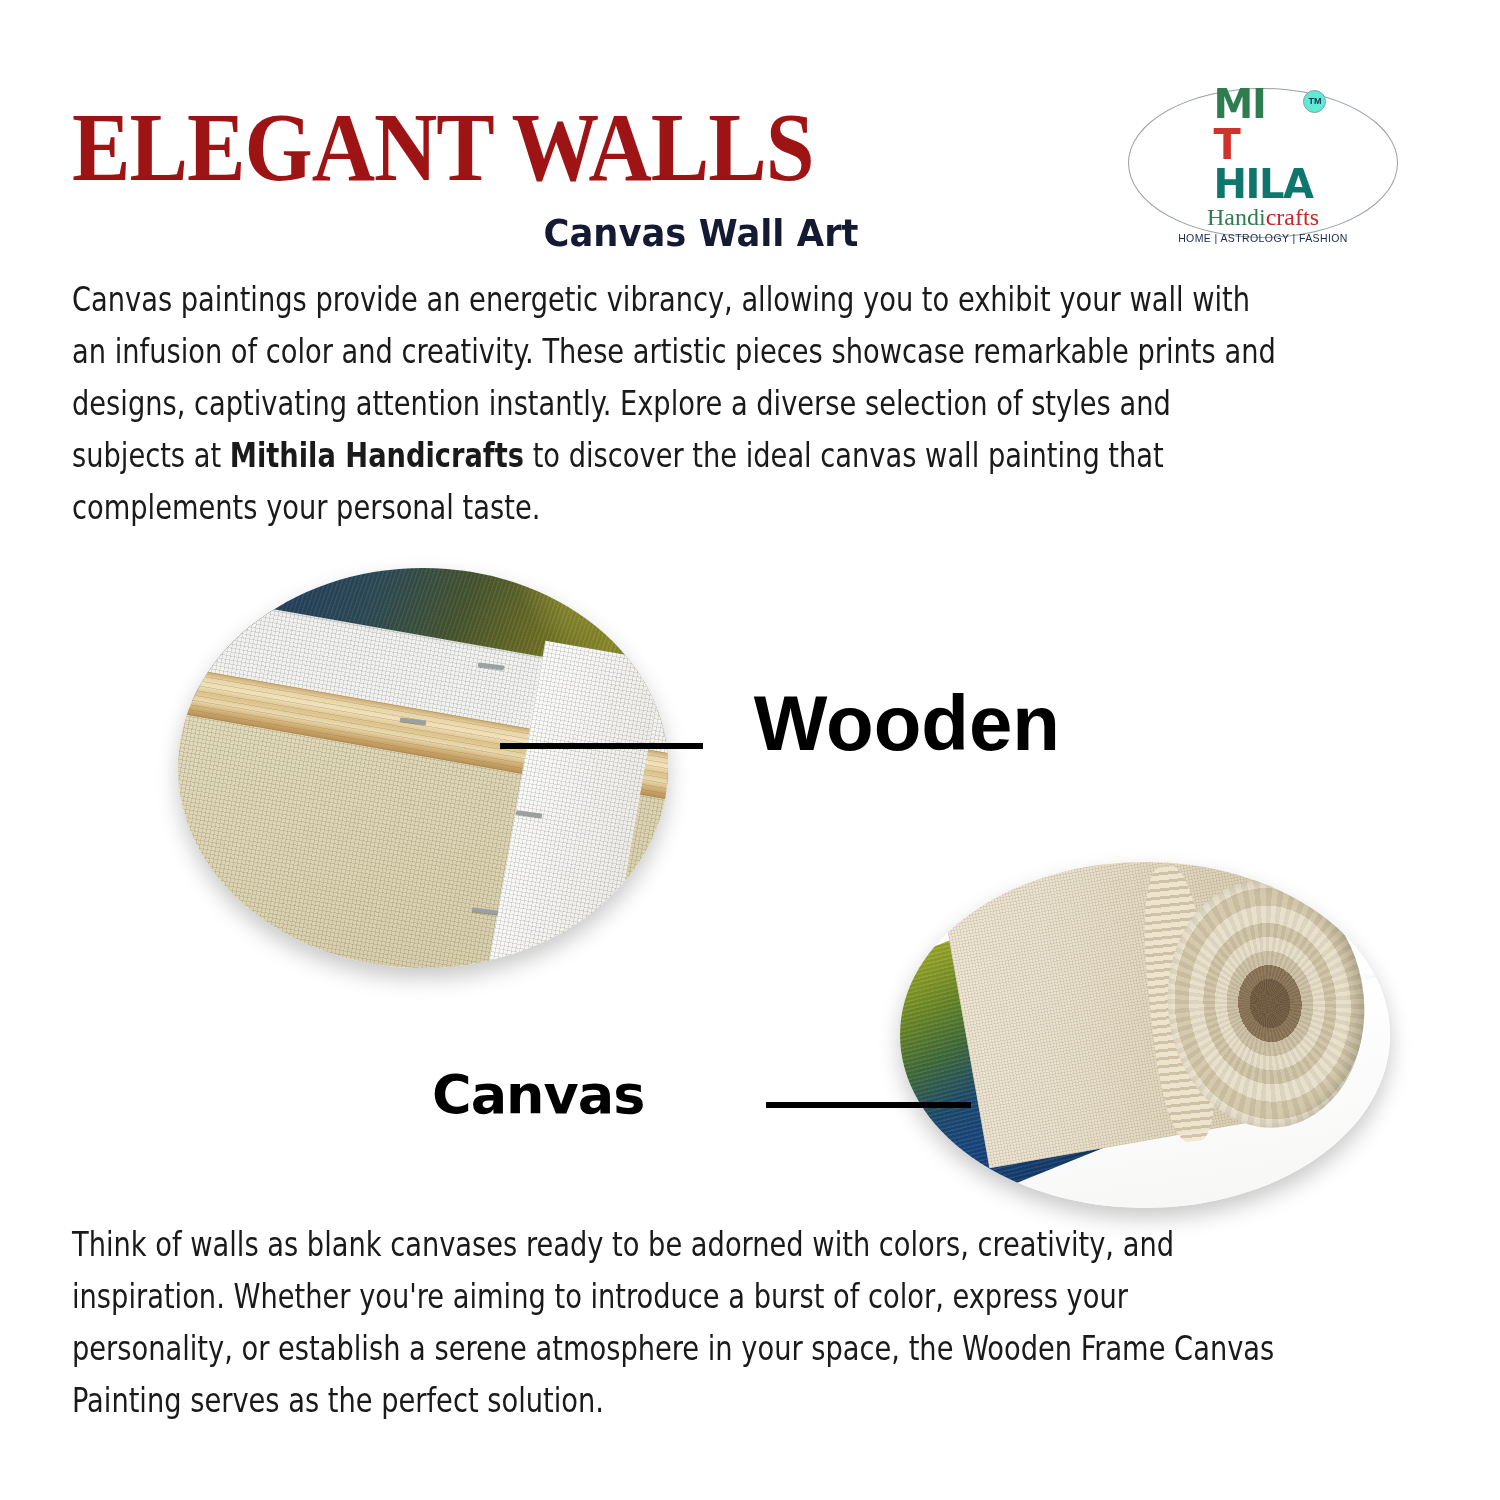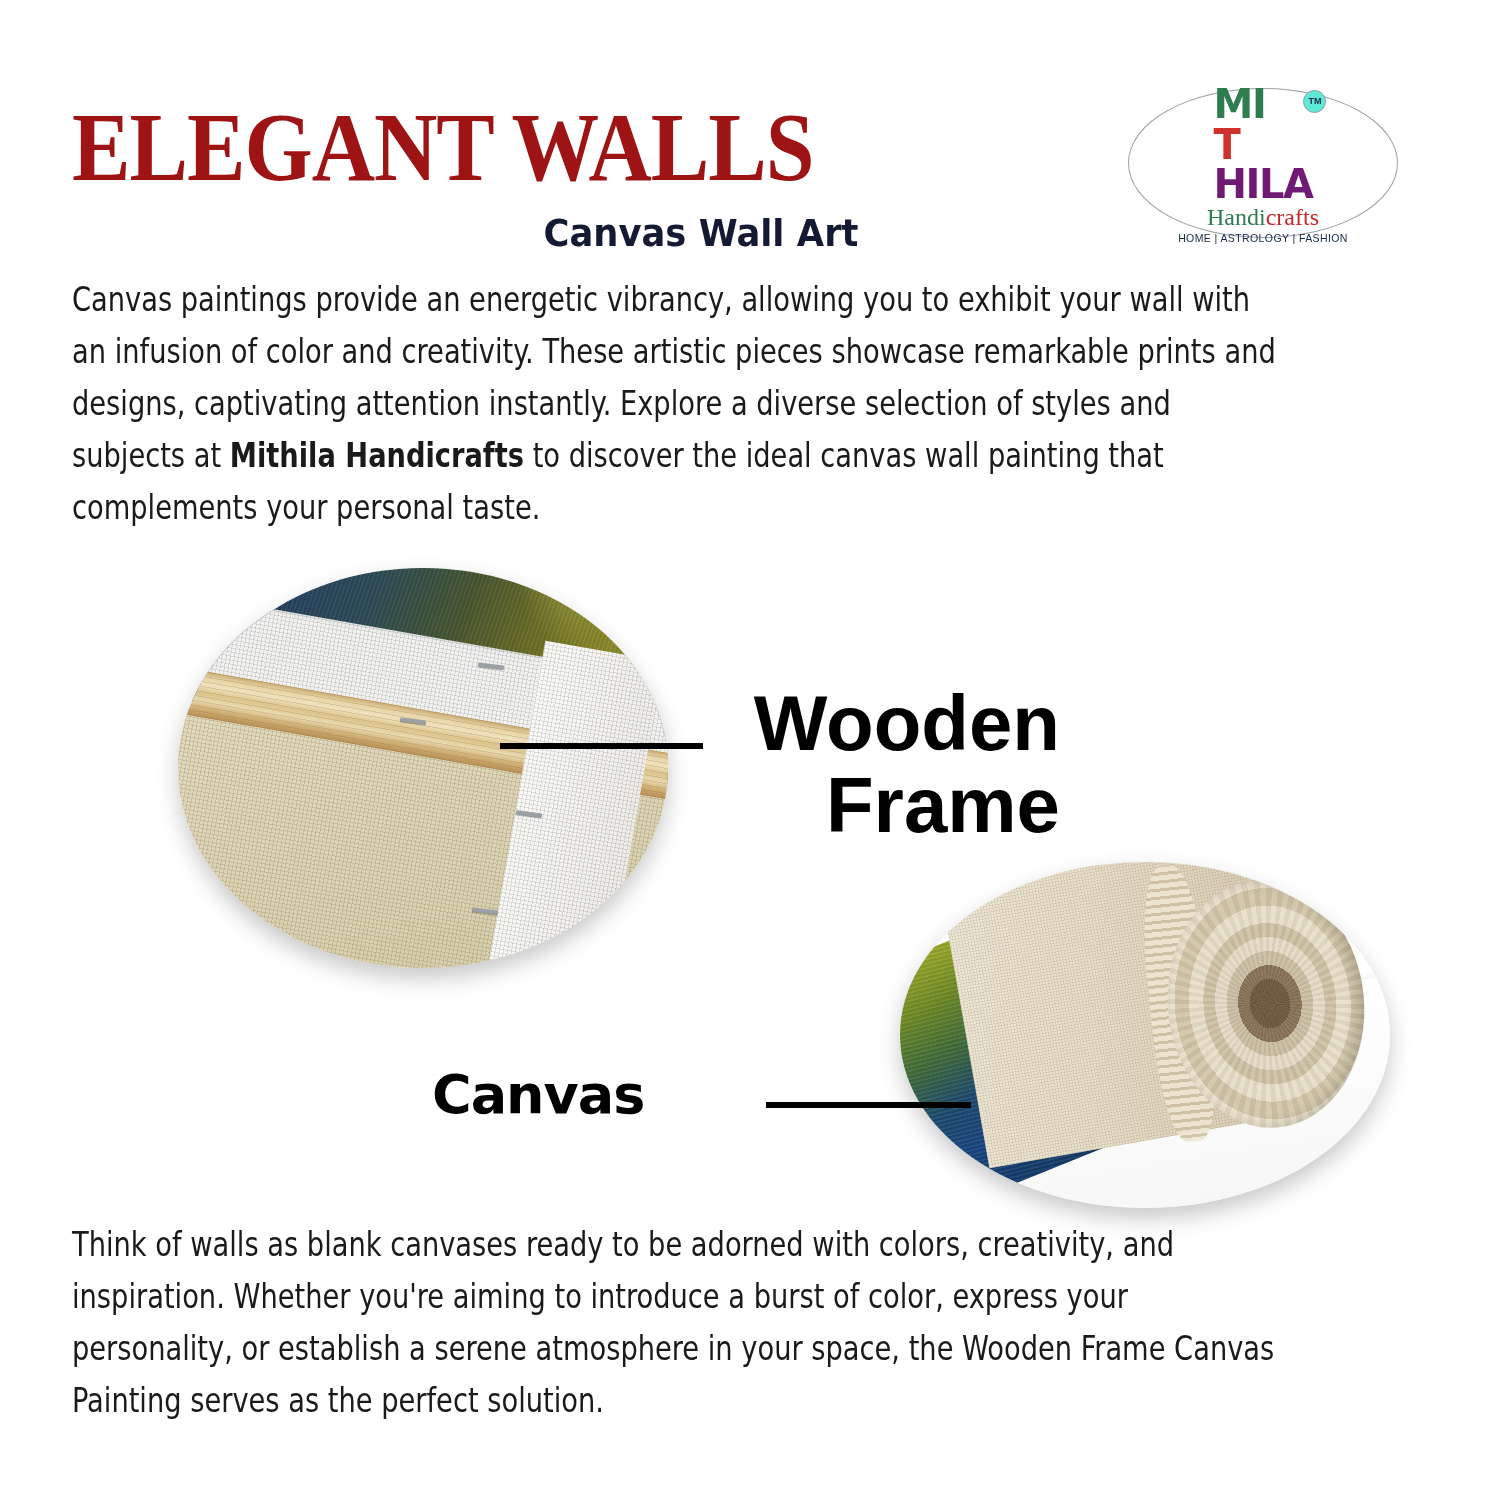--- a/index.html
+++ b/index.html
@@ -41,21 +41,21 @@
     font-weight:700;
     font-size:40px;
     line-height:1;
     letter-spacing:-1.5px;
     display:flex; align-items:baseline;
     position:relative;
     margin-top:2px;
     flex-direction:column;
   }
   .logo-word .g{color:#2e7d4f;}
-  .logo-word .r{color:#701a75;}
+  .logo-word .r{color:#0f766e;}
   .logo-word .yt{
     color:#d0312d;
     display:inline-block;
     transform:scaleY(1.06);
     margin:0 -2px 0 -1px;
   }
   .logo-tm{
     position:absolute; right:-14px; top:-14px;
     width:21px;height:21px;border-radius:50%;
     border:1px solid #8e9aa8;
@@ -338,21 +338,20 @@
       </div>
     <div class="staple" style="left:300px;top:96px;"></div>
     <div class="staple" style="left:222px;top:151px;"></div>
     <div class="staple" style="left:338px;top:244px;"></div>
     <div class="staple" style="left:294px;top:341px;"></div>
   </div>
 
   <div class="leader" id="leader-wooden-frame"></div>
   <div class="callout" id="label-wooden-frame">
     <div>Wooden</div>
-    <div>Frame</div>
   </div>
 
   <div class="oval" id="oval-roll">
     <div class="roll-sheet-white"></div>
     <div class="roll-photo"></div>
     <div class="roll-body"></div>
     <div class="roll-edge-ripple"></div>
     <div class="roll-end"></div>
   </div>
 

